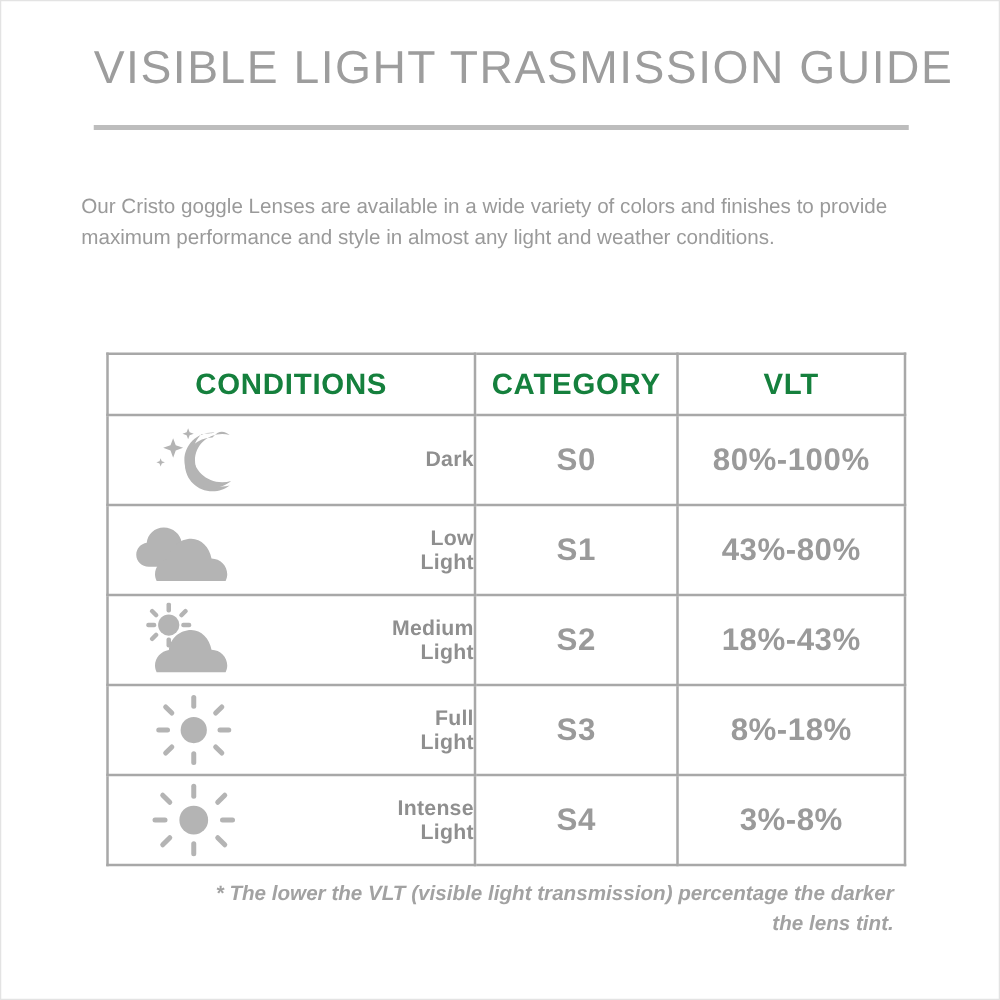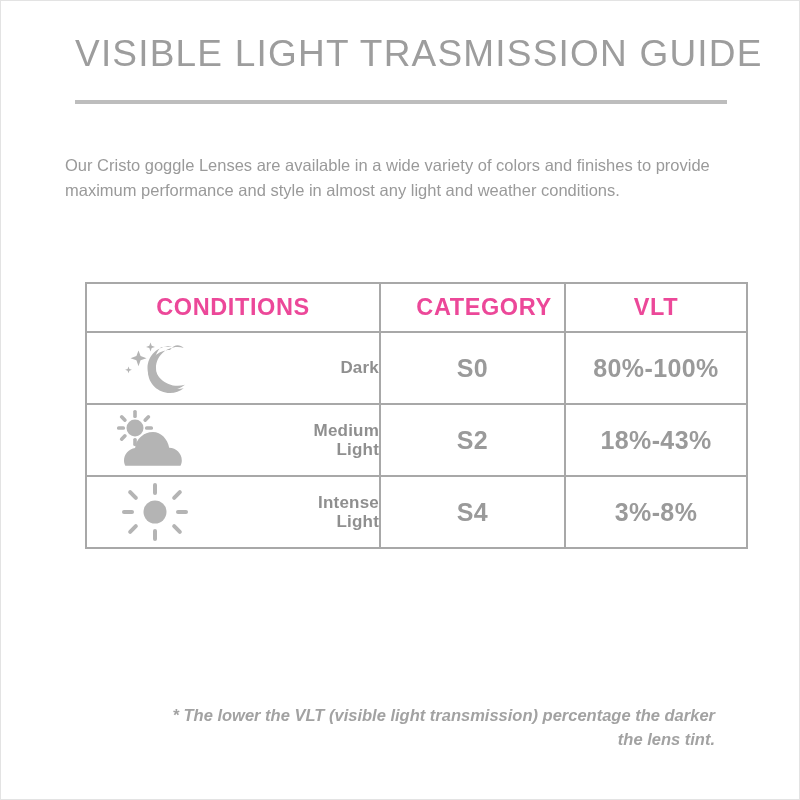--- a/index.html
+++ b/index.html
@@ -68,28 +68,28 @@
   table.vlt td, table.vlt th {
     border: 2px solid #a8a8a8;
     padding: 0;
     vertical-align: middle;
   }
   thead th {
     height: 47px;
     font-size: 23.5px;
     font-weight: bold;
     letter-spacing: 0.6px;
-    color: #ec4899;
+    color: #15803d;
     text-align: center;
     border: none;
     border-bottom: 2px solid #a8a8a8;
     padding-bottom: 4px;
   }
   thead th.c-cond { width: 292px; }
-  thead th.c-cat  { width: 160px; padding-left: 23px; }
+  thead th.c-cat  { width: 160px; }
   thead th.c-vlt  { width: 180px; }
 
   tbody tr { height: 70px; }
   td.cond {
     position: relative;
     padding: 0 14px 0 0;
   }
   .cond-inner {
     display: flex;
     align-items: center;
@@ -169,20 +169,36 @@
                   <path class="ic" d="M16.5 26.5l.9 2.4 2.5.9-2.5.9-.9 2.5-.9-2.5-2.5-.9 2.5-.9z"></path>
                 </svg>
               </div>
               <div class="cond-label">Dark</div>
             </div>
           </td>
           <td class="cat">S0</td>
           <td class="vlt">80%-100%</td>
         </tr>
 
+        <tr>
+          <td class="cond">
+            <div class="cond-inner">
+              <div class="icon-box">
+                <svg width="100" height="56" viewBox="0 0 100 56" aria-hidden="true">
+                  <path class="ic" d="M26 10c-7.2 0-13 5.4-13.6 12.2C7.6 23 4 26.9 4 31.7 4 37 8.5 41.3 14 41.3h26c5.5 0 10-4.3 10-9.6 0-5.2-4.3-9.4-9.6-9.6C39.4 15.3 33.4 10 26 10z"></path>
+                  <path class="ic" d="M48 19c-9.4 0-17.1 7.1-17.9 16-6.3 1-11.1 6.2-11.1 12.4 0 1.9.5 3.7 1.3 5.3h55.2c.8-1.6 1.3-3.4 1.3-5.3 0-6.8-5.6-12.4-12.6-12.6C62.6 25.9 56 19 48 19z"></path>
+                </svg>
+              </div>
+              <div class="cond-label" style="white-space:pre-line">Low
+Light</div>
+            </div>
+          </td>
+          <td class="cat">S1</td>
+          <td class="vlt">43%-80%</td>
+        </tr>
 
         <tr>
           <td class="cond">
             <div class="cond-inner">
               <div class="icon-box">
                 <svg width="100" height="60" viewBox="0 0 100 60" aria-hidden="true">
                   <g class="ic">
                     <circle cx="30" cy="18" r="8.5"></circle>
                     <rect x="28.2" y="0" width="3.6" height="8" rx="1.6"></rect>
                     <rect x="28.2" y="28" width="3.6" height="8" rx="1.6"></rect>
@@ -197,20 +213,45 @@
                 </svg>
               </div>
               <div class="cond-label" style="white-space:pre-line">Medium
 Light</div>
             </div>
           </td>
           <td class="cat">S2</td>
           <td class="vlt">18%-43%</td>
         </tr>
 
+        <tr>
+          <td class="cond">
+            <div class="cond-inner">
+              <div class="icon-box">
+                <svg width="70" height="62" viewBox="0 0 70 62" aria-hidden="true">
+                  <g class="ic">
+                    <circle cx="35" cy="31" r="10.5"></circle>
+                    <rect x="33" y="3" width="4" height="11" rx="2"></rect>
+                    <rect x="33" y="48" width="4" height="11" rx="2"></rect>
+                    <rect x="5" y="29" width="11" height="4" rx="2"></rect>
+                    <rect x="54" y="29" width="11" height="4" rx="2"></rect>
+                    <rect x="13" y="9.5" width="4" height="11" rx="2" transform="rotate(-45 15 15)"></rect>
+                    <rect x="53" y="9.5" width="4" height="11" rx="2" transform="rotate(45 55 15)"></rect>
+                    <rect x="13" y="41.5" width="4" height="11" rx="2" transform="rotate(45 15 47)"></rect>
+                    <rect x="53" y="41.5" width="4" height="11" rx="2" transform="rotate(-45 55 47)"></rect>
+                  </g>
+                </svg>
+              </div>
+              <div class="cond-label" style="white-space:pre-line">Full
+Light</div>
+            </div>
+          </td>
+          <td class="cat">S3</td>
+          <td class="vlt">8%-18%</td>
+        </tr>
 
         <tr>
           <td class="cond">
             <div class="cond-inner">
               <div class="icon-box">
                 <svg width="78" height="62" viewBox="0 0 78 62" aria-hidden="true">
                   <g class="ic">
                     <circle cx="39" cy="31" r="11.5"></circle>
                     <rect x="37" y="2" width="4" height="12" rx="2"></rect>
                     <rect x="37" y="48" width="4" height="12" rx="2"></rect>

